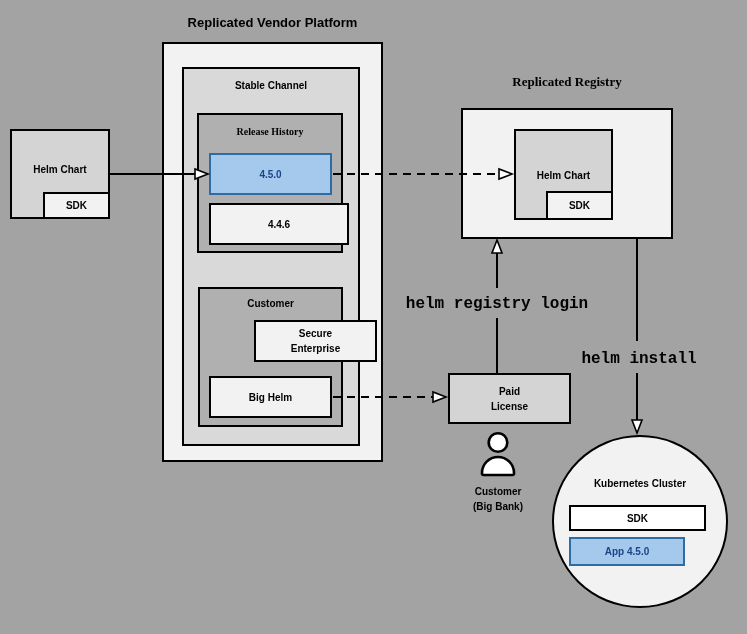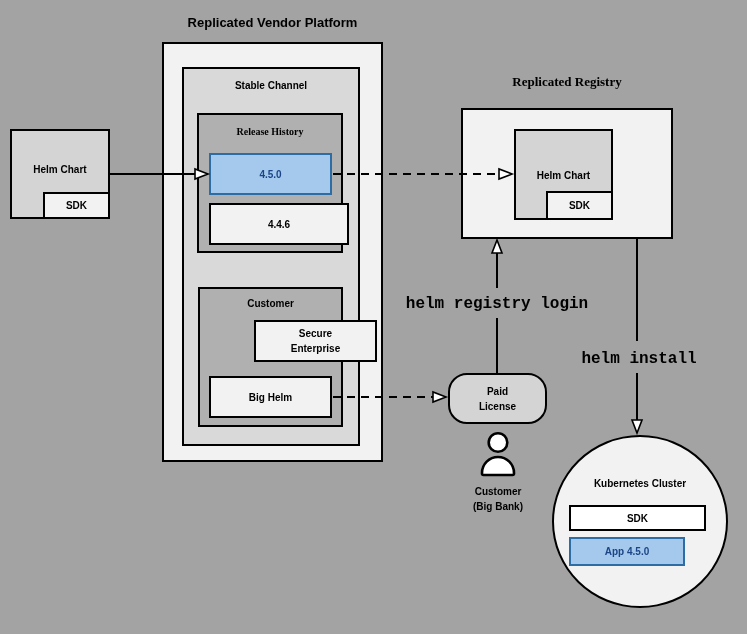--- a/index.html
+++ b/index.html
@@ -64,21 +64,21 @@
     <div class="abs lbl box" style="left:31px;top:61px;width:67px;height:27px;background:var(--box-lightest);">SDK</div>
   </div>
 
   <div class="abs box" style="left:461px;top:108px;width:212px;height:131px;background:var(--box-lightest);">
     <div class="abs box" style="left:51px;top:19px;width:99px;height:91px;background:var(--box-gray);">
       <div class="abs lbl" style="left:0;top:36px;width:95px;height:16px;">Helm Chart</div>
       <div class="abs lbl box" style="left:30px;top:60px;width:67px;height:29px;background:var(--box-lightest);">SDK</div>
     </div>
   </div>
 
-  <div class="abs lbl box" style="left:448px;top:373px;width:99px;height:51px;background:var(--box-gray);border-radius:19px;">Paid
+  <div class="abs lbl box" style="left:448px;top:373px;width:123px;height:51px;background:var(--box-gray);">Paid
 License</div>
 
   <svg class="abs" style="left:478px;top:429px;" width="40" height="48" viewBox="0 0 40 48">
     <circle cx="20" cy="13.5" r="9.3" fill="#fff" stroke="#000" stroke-width="2.6"></circle>
     <path d="M4 44 a16 16 0 0 1 32 0 l0 0.5 a1.5 1.5 0 0 1 -1.5 1.5 l-29 0 a1.5 1.5 0 0 1 -1.5 -1.5 z" fill="#fff" stroke="#000" stroke-width="2.6" stroke-linejoin="round"></path>
   </svg>
   <div class="abs lbl" style="left:438px;top:483px;width:120px;height:32px;">Customer
 (Big Bank)</div>
 
   <div class="abs mono" style="left:377px;top:295px;width:240px;">helm registry login</div>

